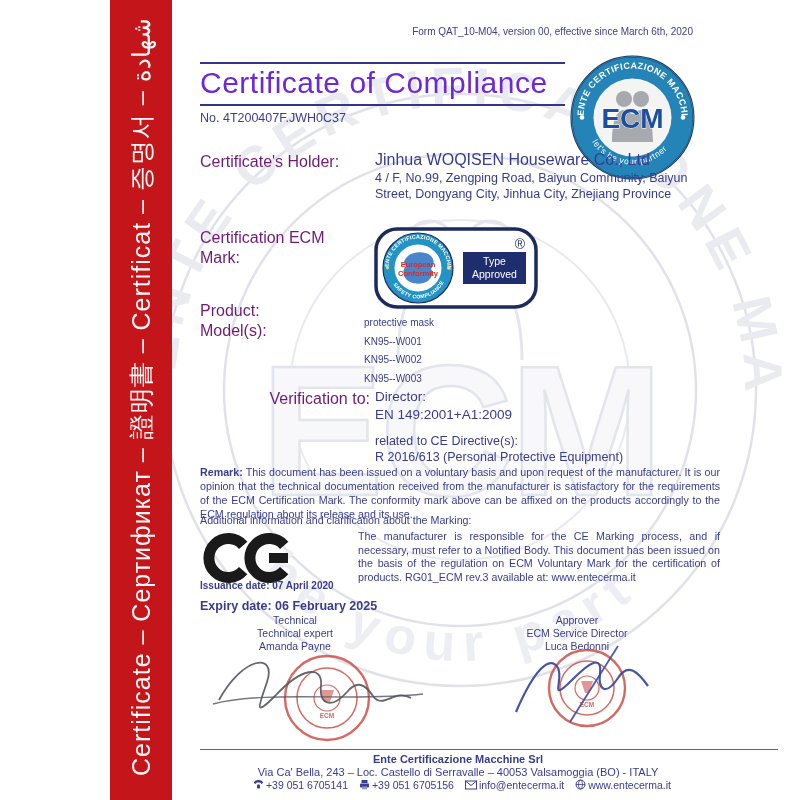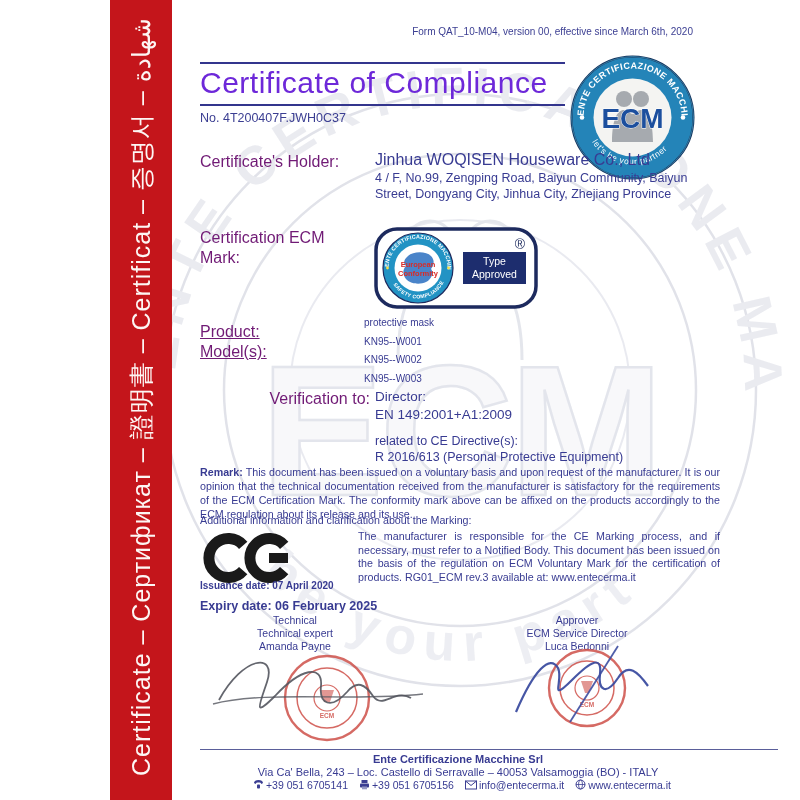--- a/index.html
+++ b/index.html
@@ -22,21 +22,21 @@
   #cert-no{left:200px;top:111px;font-size:12.5px;color:#3b3e92;z-index:1;}
   #ecm-logo{left:569px;top:54px;z-index:1;}
   
   .flabel{font-size:16px;line-height:20px;color:#701a75;z-index:1;}
   #holder-label{left:200px;top:152px;width:150px;}
   #holder-value{left:375px;top:150px;width:350px;z-index:1;}
   #holder-name{font-size:16px;line-height:19px;margin:0 0 2px 0;}
   #holder-address{font-size:12.5px;line-height:15.5px;}
   #mark-label{left:200px;top:228px;width:160px;}
   #mark-graphic{left:374px;top:227px;z-index:1;}
-  #product-labels{left:200px;top:322px;width:160px;text-decoration:underline;}
+  #product-labels{left:200px;top:301px;width:160px;}
   #product-values{left:364px;top:314px;width:330px;font-size:10px;line-height:18.5px;z-index:1;}
   #verif-label{left:200px;top:389px;width:170px;text-align:right;}
   #verif-values{left:375px;top:388px;width:345px;z-index:1;}
   .std{font-size:13.5px;line-height:18px;}
   .dir{font-size:12.5px;line-height:15.5px;}
   #dir-block{margin-top:10px;}
   
   #remark{left:200px;top:466px;width:520px;font-size:10.7px;line-height:13.9px;text-align:justify;z-index:1;}
   #remark b{font-weight:bold;}
   #additional{left:200px;top:514px;width:520px;font-size:10.7px;z-index:1;}

